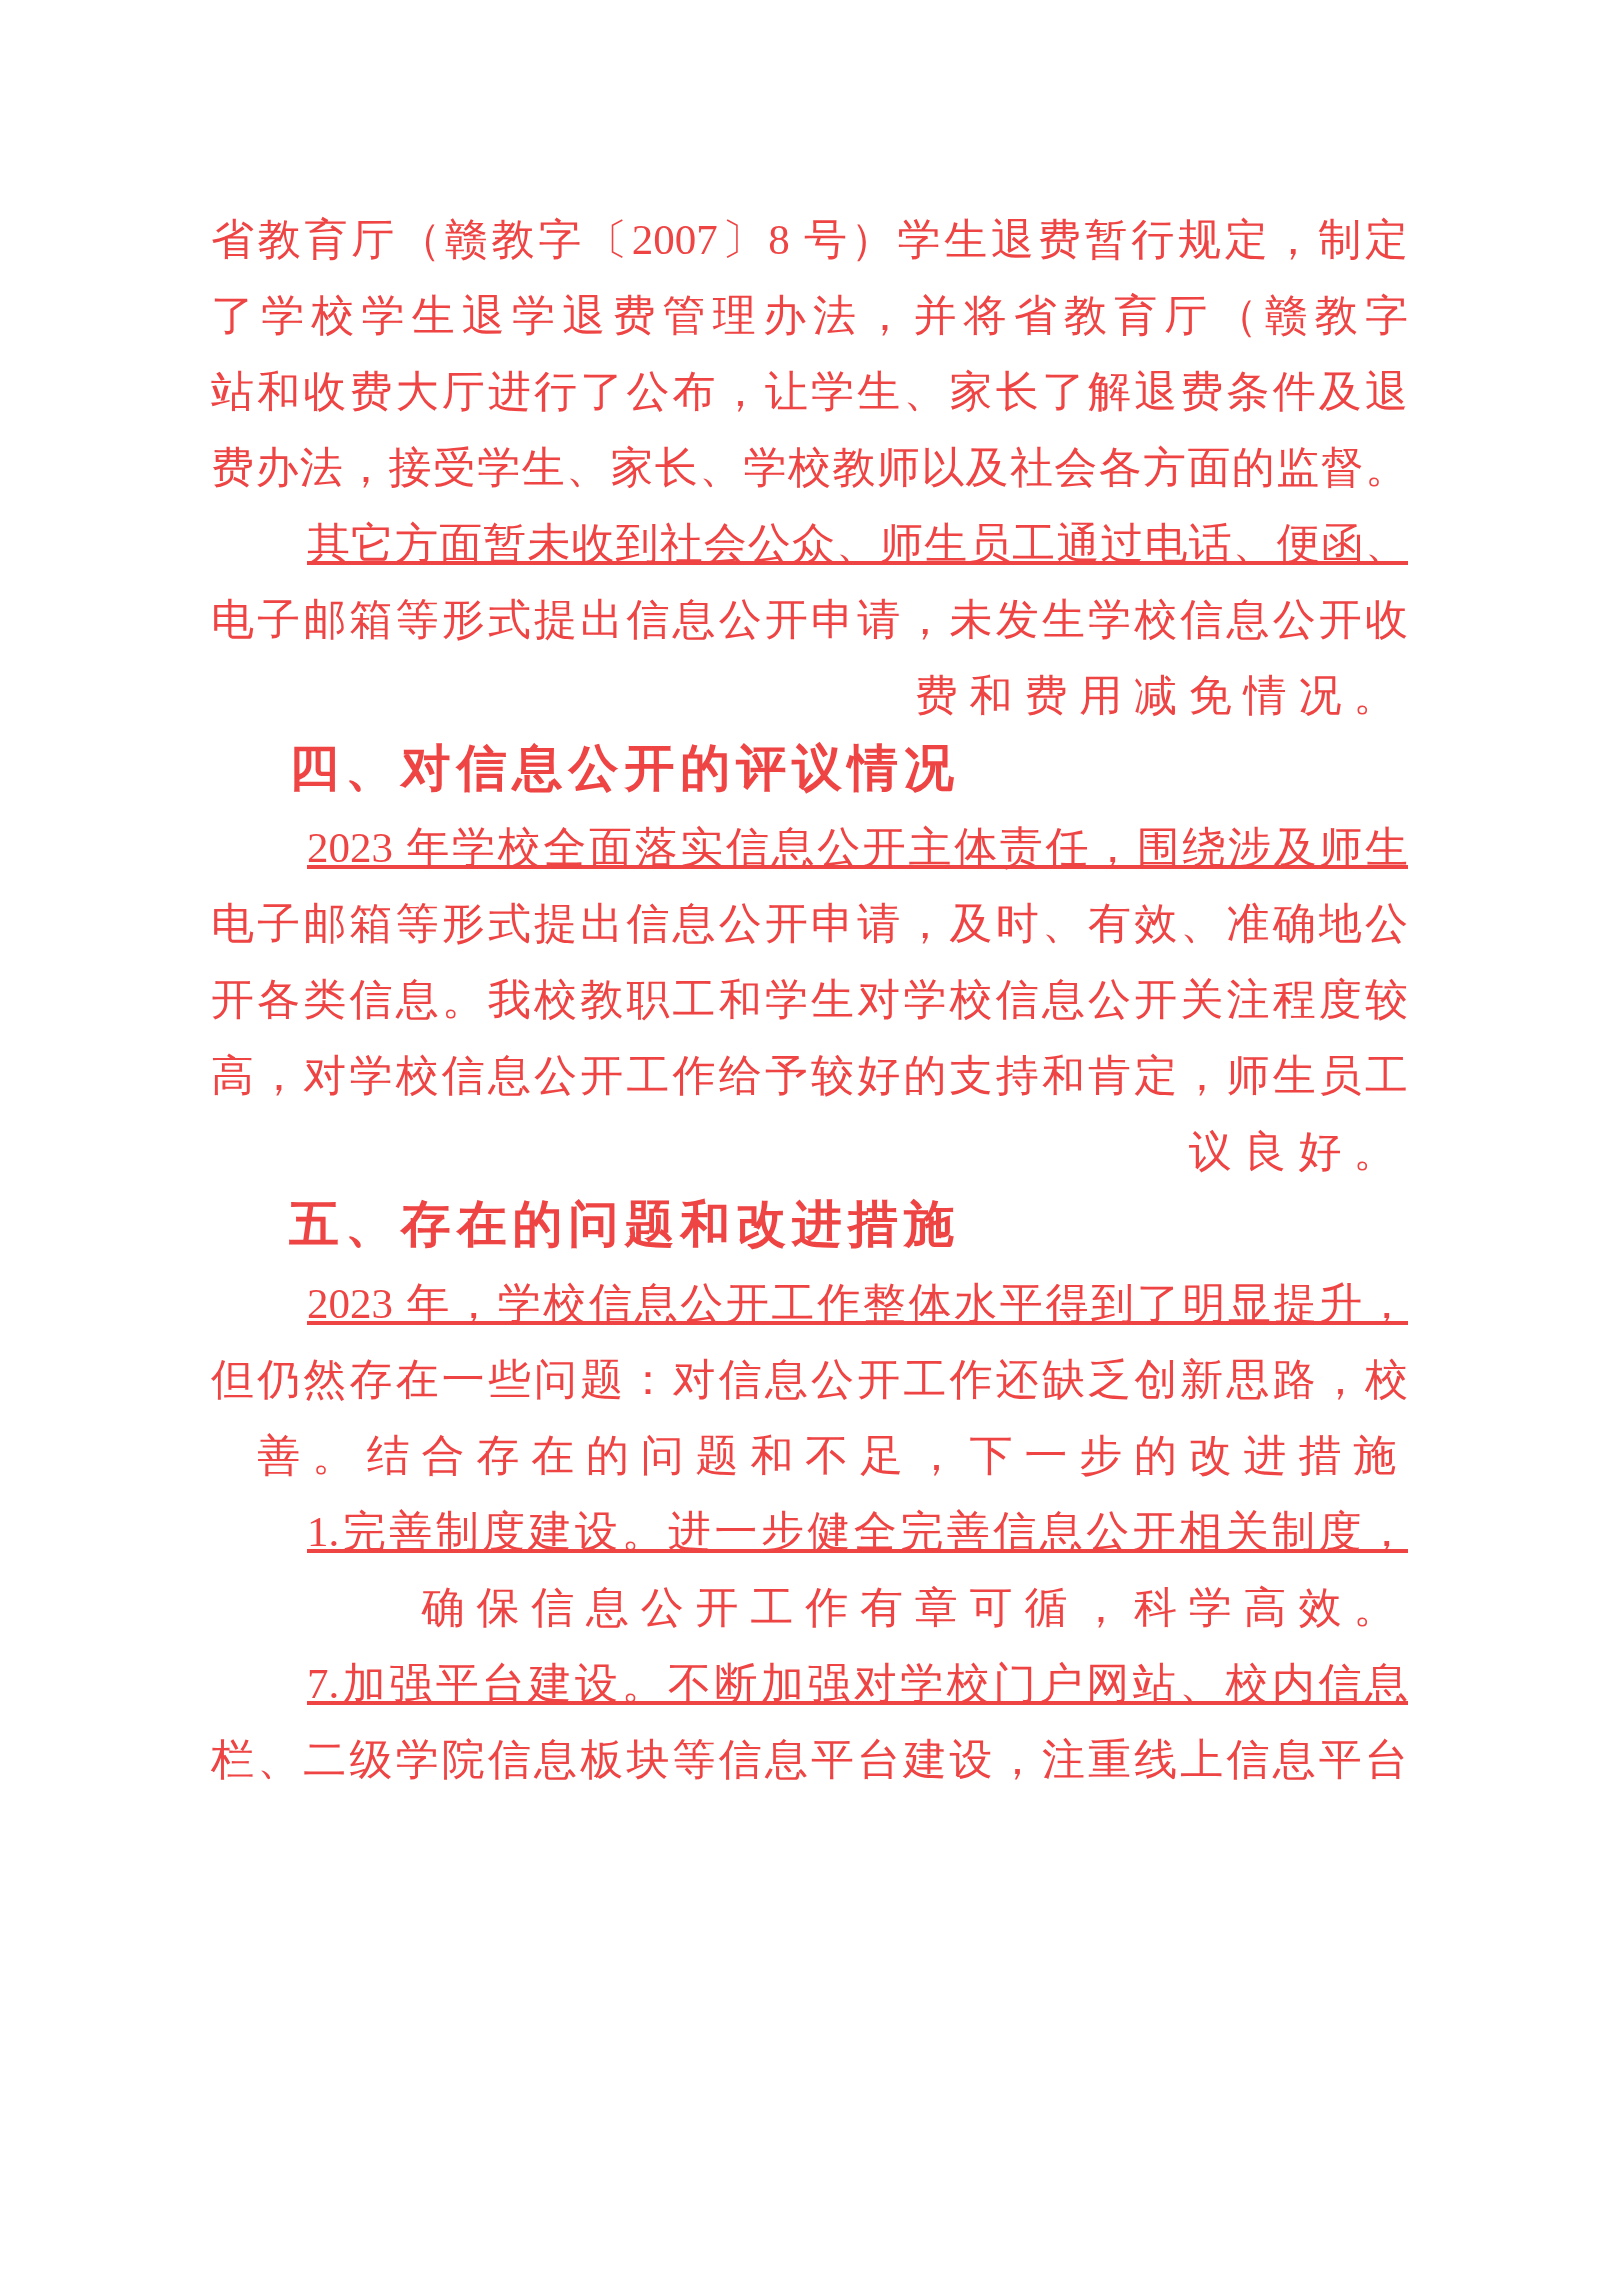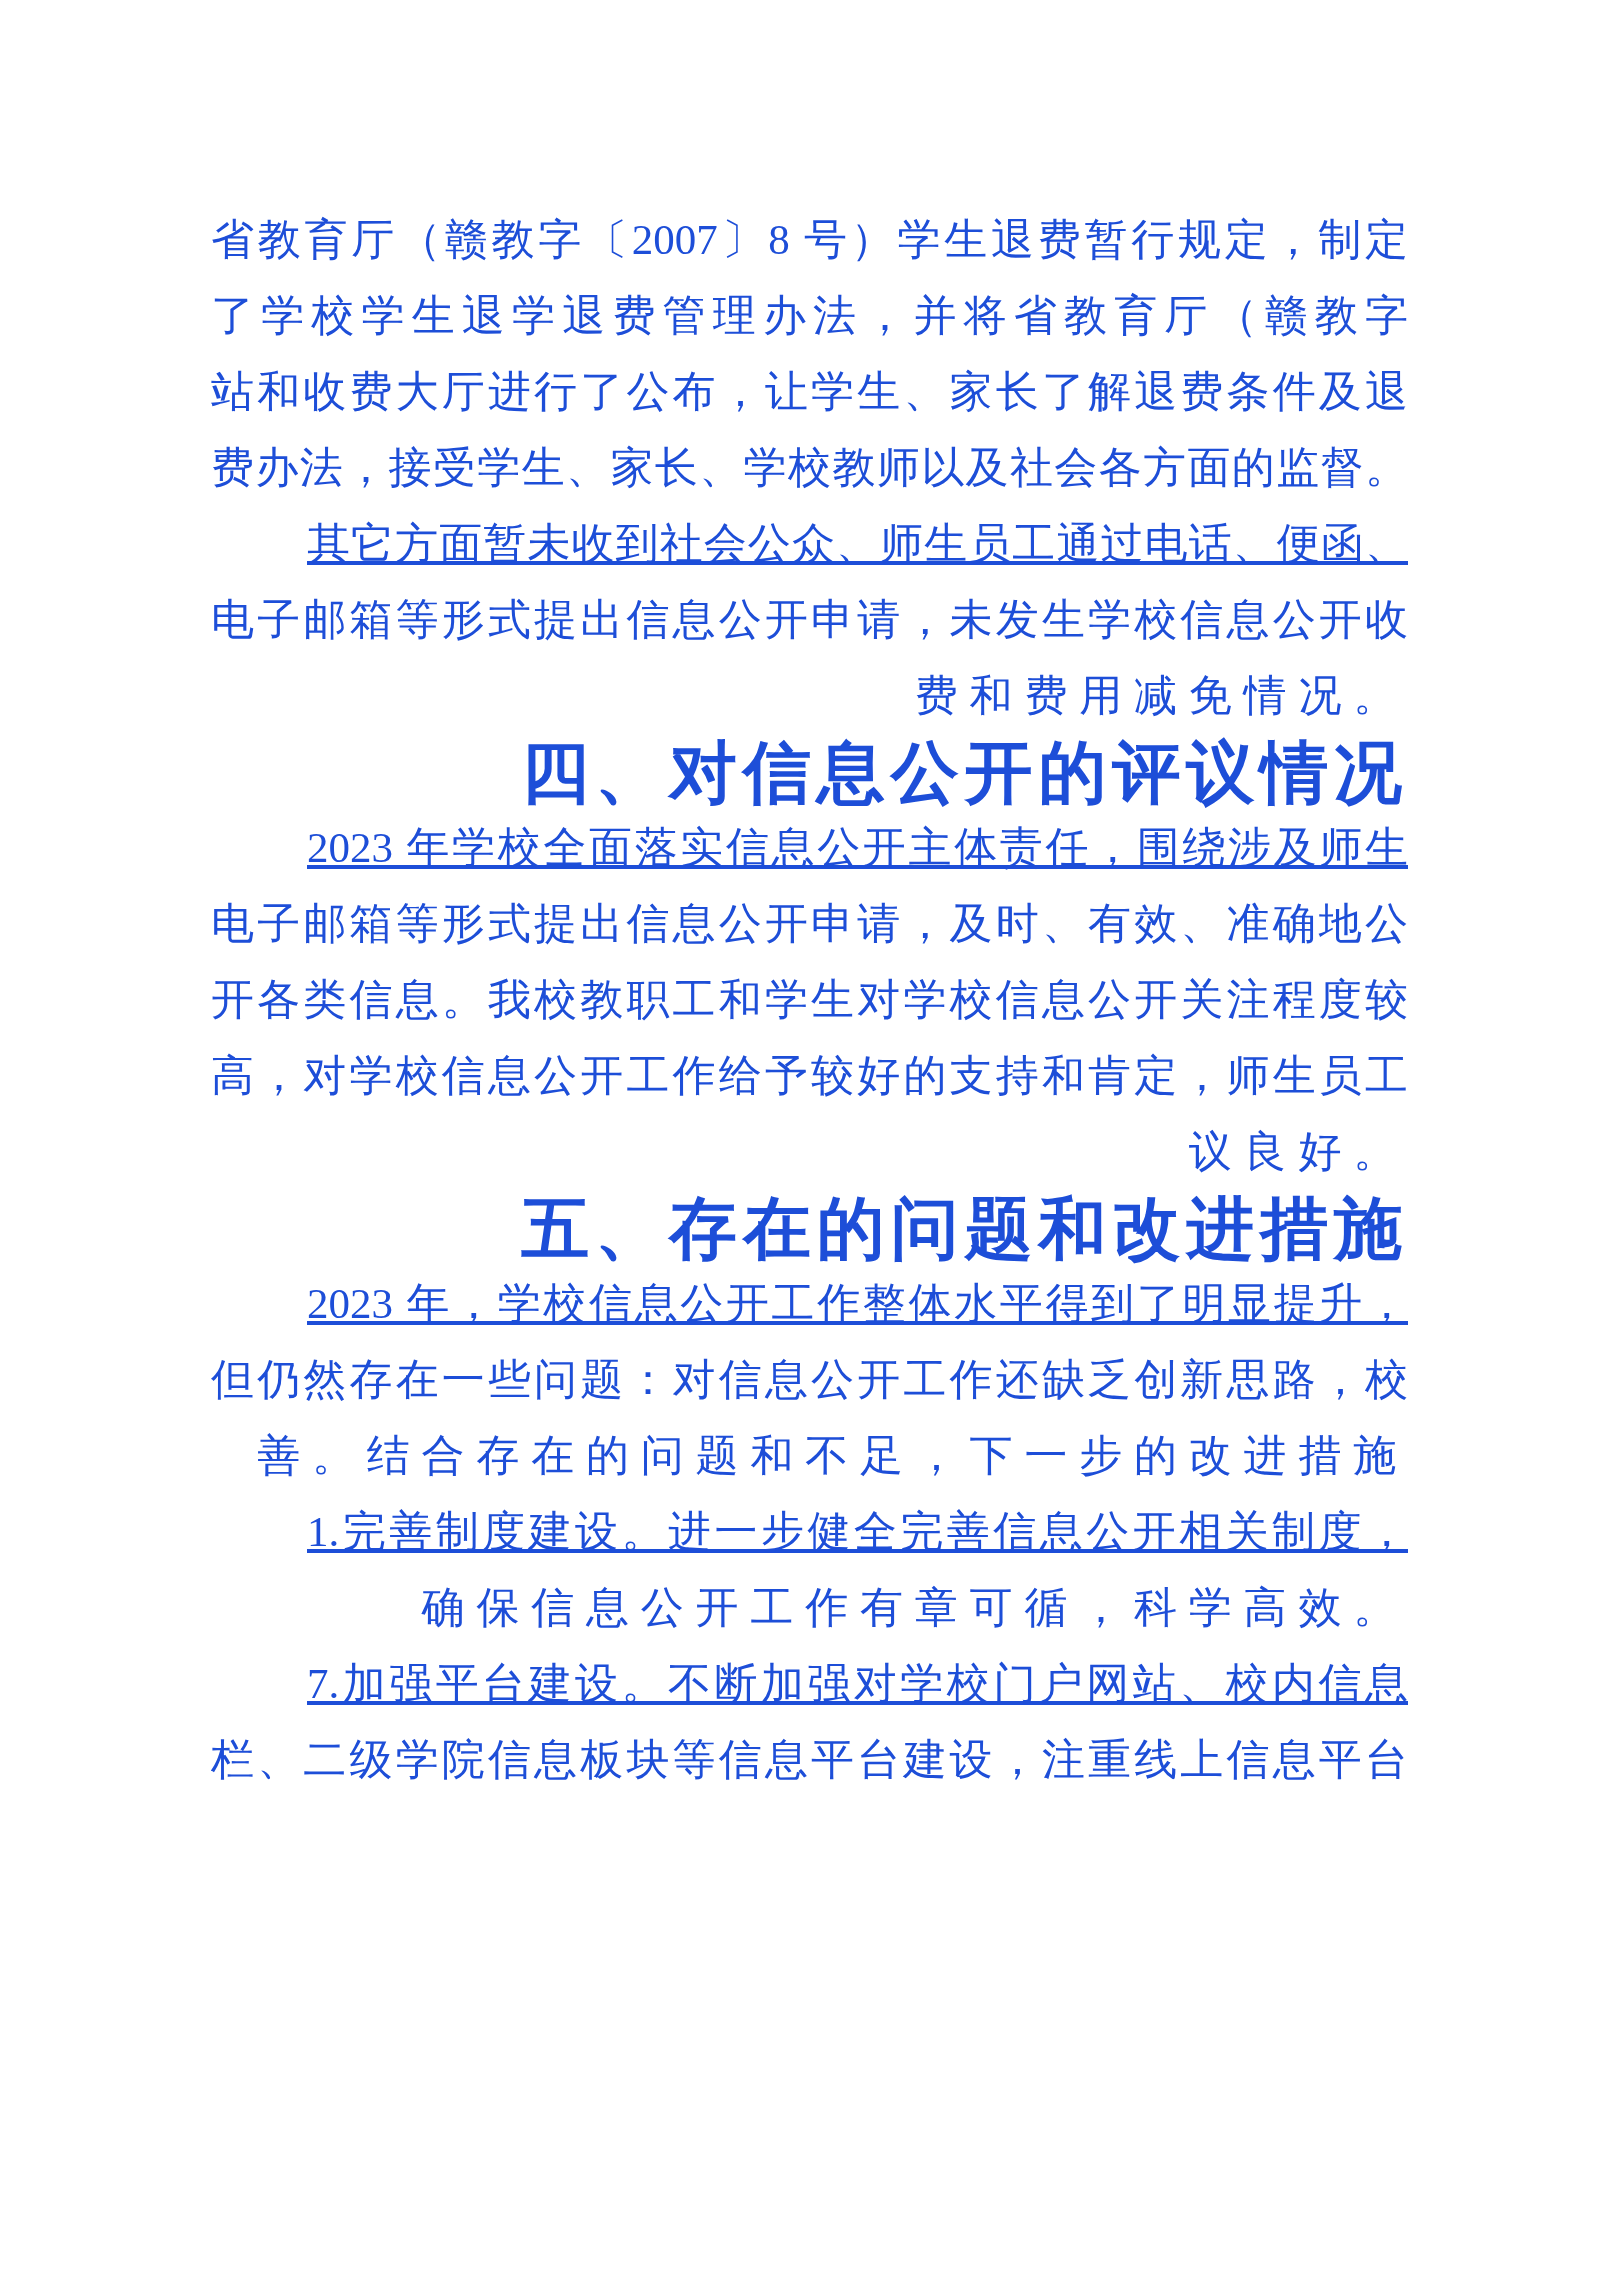--- a/index.html
+++ b/index.html
@@ -18,46 +18,46 @@
     position: absolute;
     left: 211px;
     top: 202px;
     width: 1197px;
   }
   .ln {
     font-family: "Liberation Serif", "DejaVu Serif", serif;
     font-size: 43px;
     line-height: 76px;
     height: 76px;
-    color: #1d4ed8;
+    color: #ef4444;
     overflow: hidden;
   }
   
   .jl {
     text-align: justify;
     text-align-last: justify;
   }
   
   .end {
     text-align: right;
     letter-spacing: 11.8px;
   }
   
   .ind {
     text-indent: 96px;
     text-decoration: underline;
   }
   
   .h {
-    font-family: Liberation Sans, sans-serif;
+    font-family: Liberation Mono, monospace;
     font-weight: 700;
-    font-size: 68px;
+    font-size: 50px;
     letter-spacing: 5.9px;
     text-indent: 78px;
-    text-align: right;
+    text-align: left;
   }
 </style>
 </head>
 <body>
 
 <div class="page">
   <div class="textblock">
     <div class="ln jl">省教育厅（赣教字〔2007〕8 号）学生退费暂行规定，制定</div>
     <div class="ln jl">了学校学生退学退费管理办法，并将省教育厅（赣教字〔2007〕</div>
     <div class="ln jl">站和收费大厅进行了公布，让学生、家长了解退费条件及退</div>

